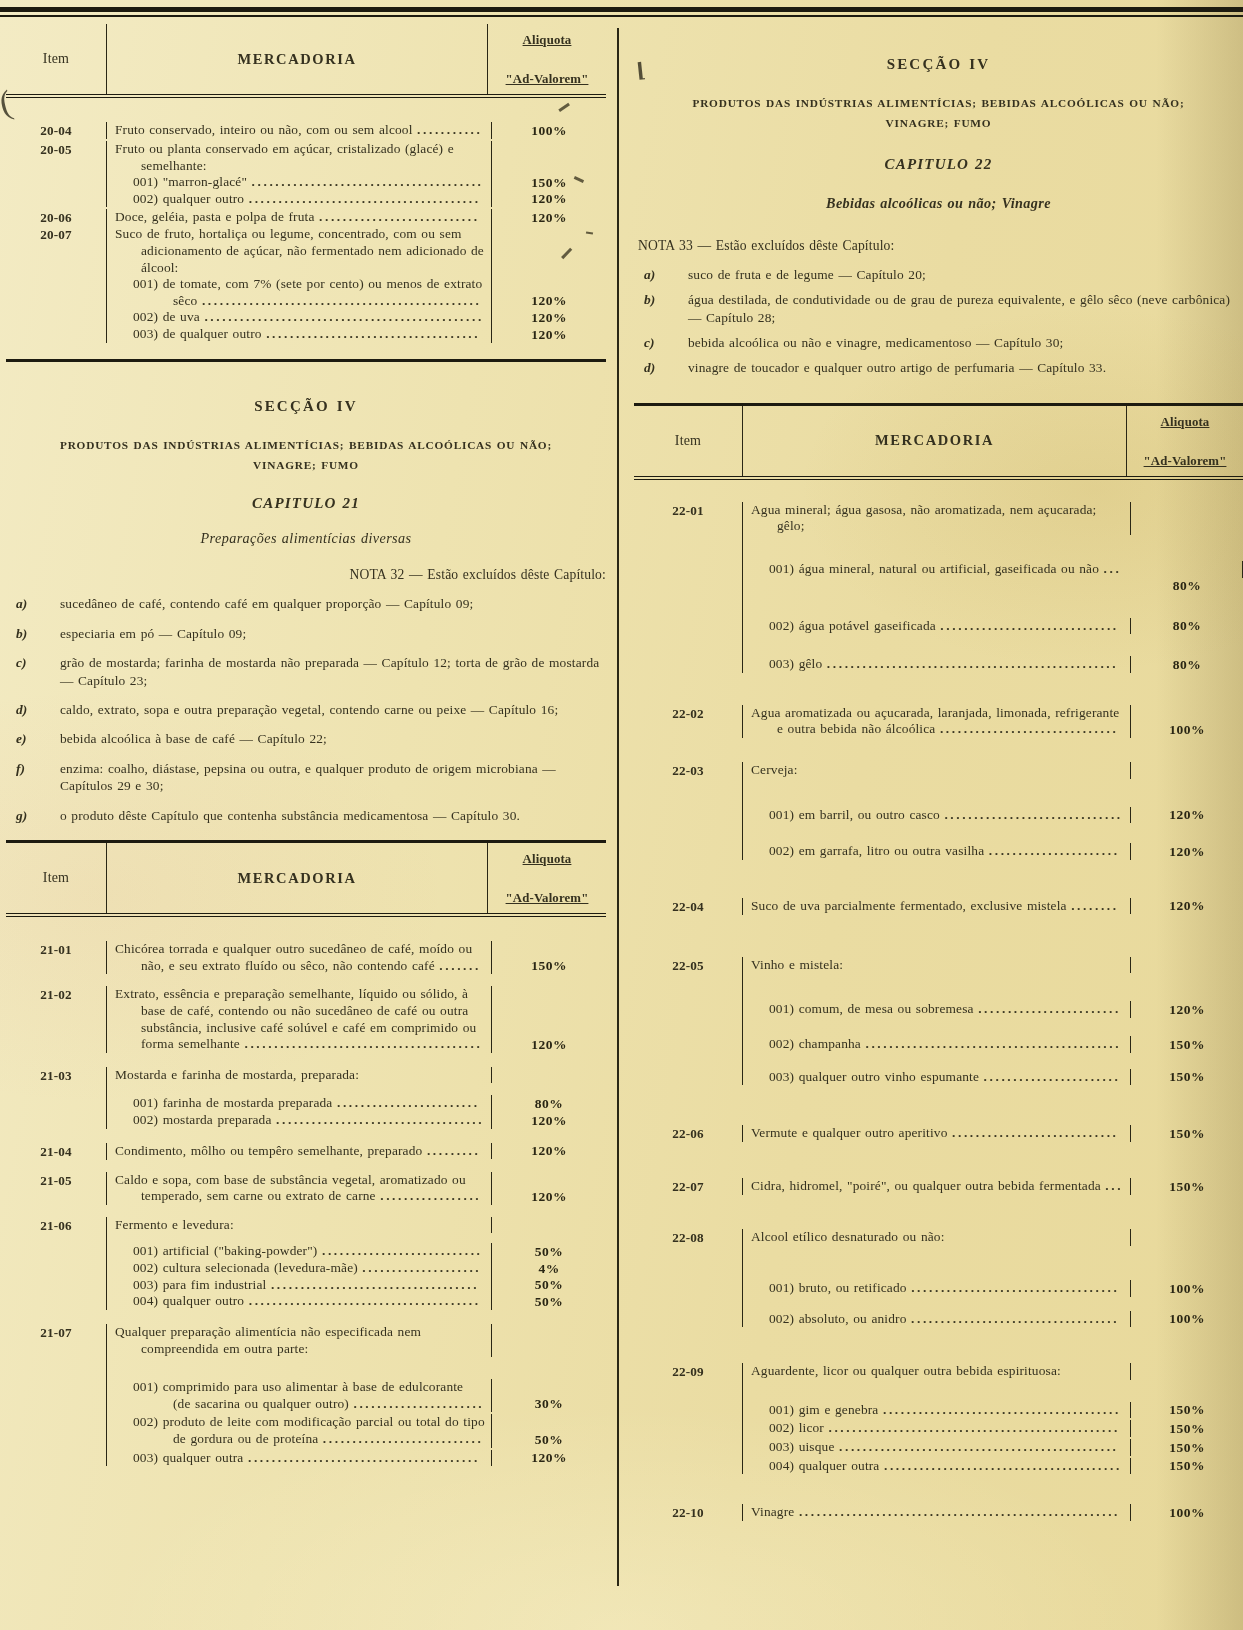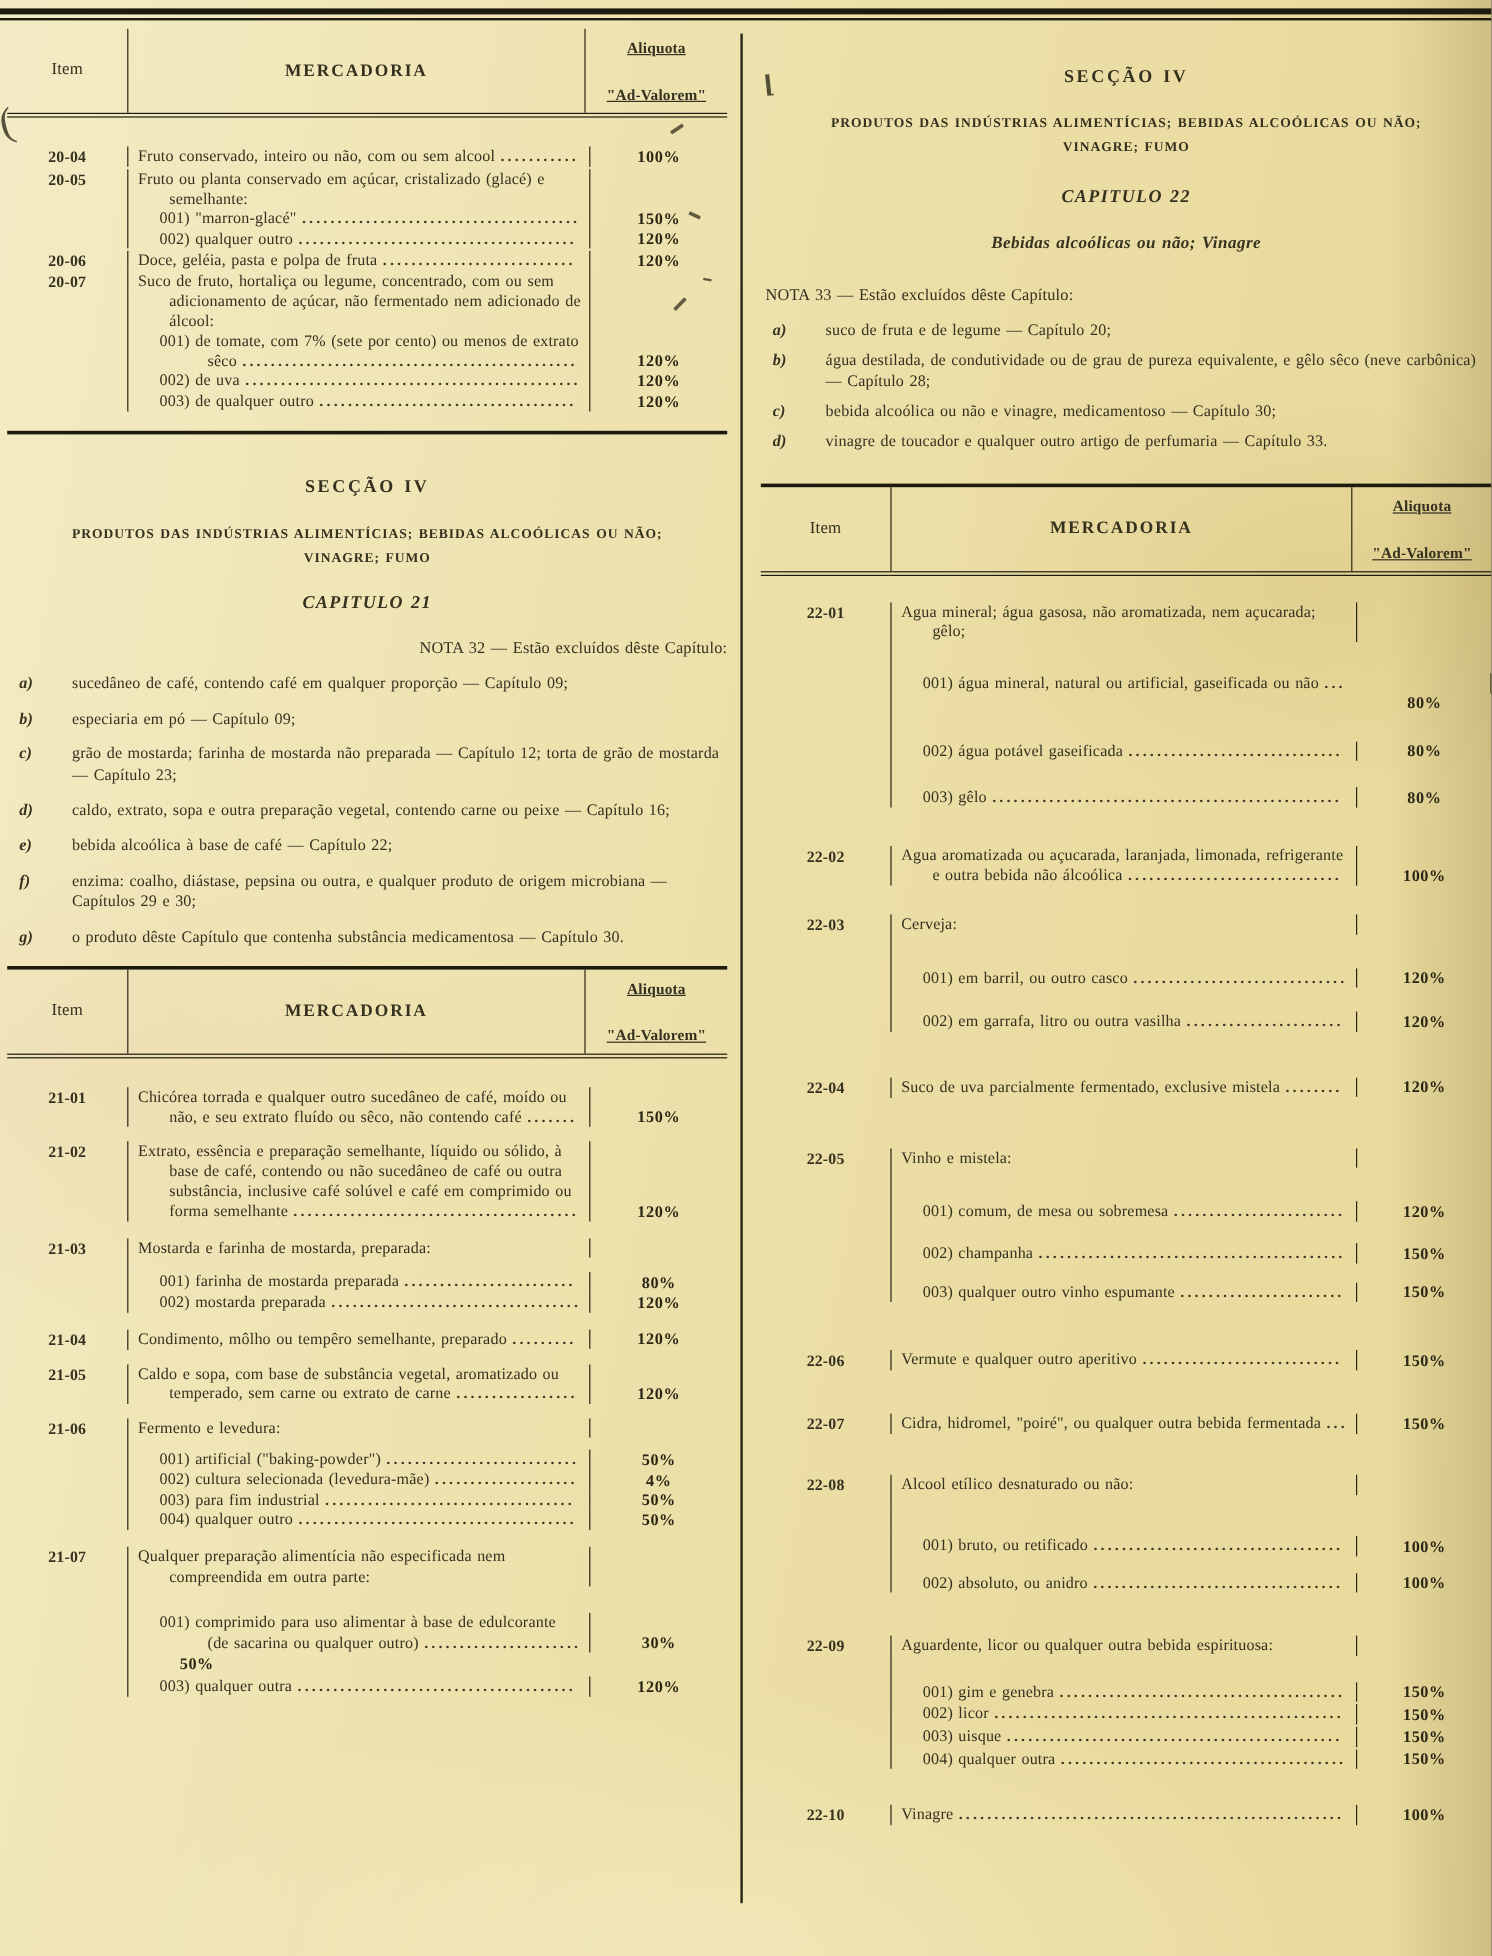--- a/index.html
+++ b/index.html
@@ -167,20 +167,21 @@
         </div>
     </section>
 
     <section class="secblock sL">
       <div class="sec-title">SECÇÃO IV</div>
       <div class="sec-prod">
         <div>PRODUTOS DAS INDÚSTRIAS ALIMENTÍCIAS; BEBIDAS ALCOÓLICAS OU NÃO;</div>
         <div>VINAGRE; FUMO</div>
       </div>
       <div class="sec-cap">CAPITULO 21</div>
+      <div class="sec-sub">Preparações alimentícias diversas</div>
       <div class="sec-nota">NOTA 32 — Estão excluídos dêste Capítulo:</div>
       <div class="notes" id="notes-32">
           <div class="nitem">
             <div class="nlabel">a)</div>
             <div class="ntext">sucedâneo de café, contendo café em qualquer proporção — Capítulo 09;</div>
           </div>
           <div class="nitem">
             <div class="nlabel">b)</div>
             <div class="ntext">especiaria em pó — Capítulo 09;</div>
           </div>
@@ -300,20 +301,21 @@
             <div class="c-body">
               <div class="entry lvl0">
                 <div class="e-text"><span class="t">Qualquer preparação alimentícia não especificada nem compreendida em outra parte:</span></div>
                 <div class="e-val"></div>
               </div>
               <div class="entry lvl1" style="margin-top: 22px;">
                 <div class="e-text"><span class="t">001) comprimido para uso alimentar à base de edulcorante (de sacarina ou qualquer outro)</span> <span class="leader">......................</span></div>
                 <div class="e-val">30%</div>
               </div>
               <div class="entry lvl1" style="margin-top: 2px;">
+                <div class="e-text"><span class="t">002) produto de leite com modificação parcial ou total do tipo de gordura ou de proteína</span> <span class="leader">...........................</span></div>
                 <div class="e-val">50%</div>
               </div>
               <div class="entry lvl1" style="margin-top: 2px;">
                 <div class="e-text"><span class="t">003) qualquer outra</span> <span class="leader">.......................................</span></div>
                 <div class="e-val">120%</div>
               </div>
             </div>
           </div>
         </div>
     </section>

